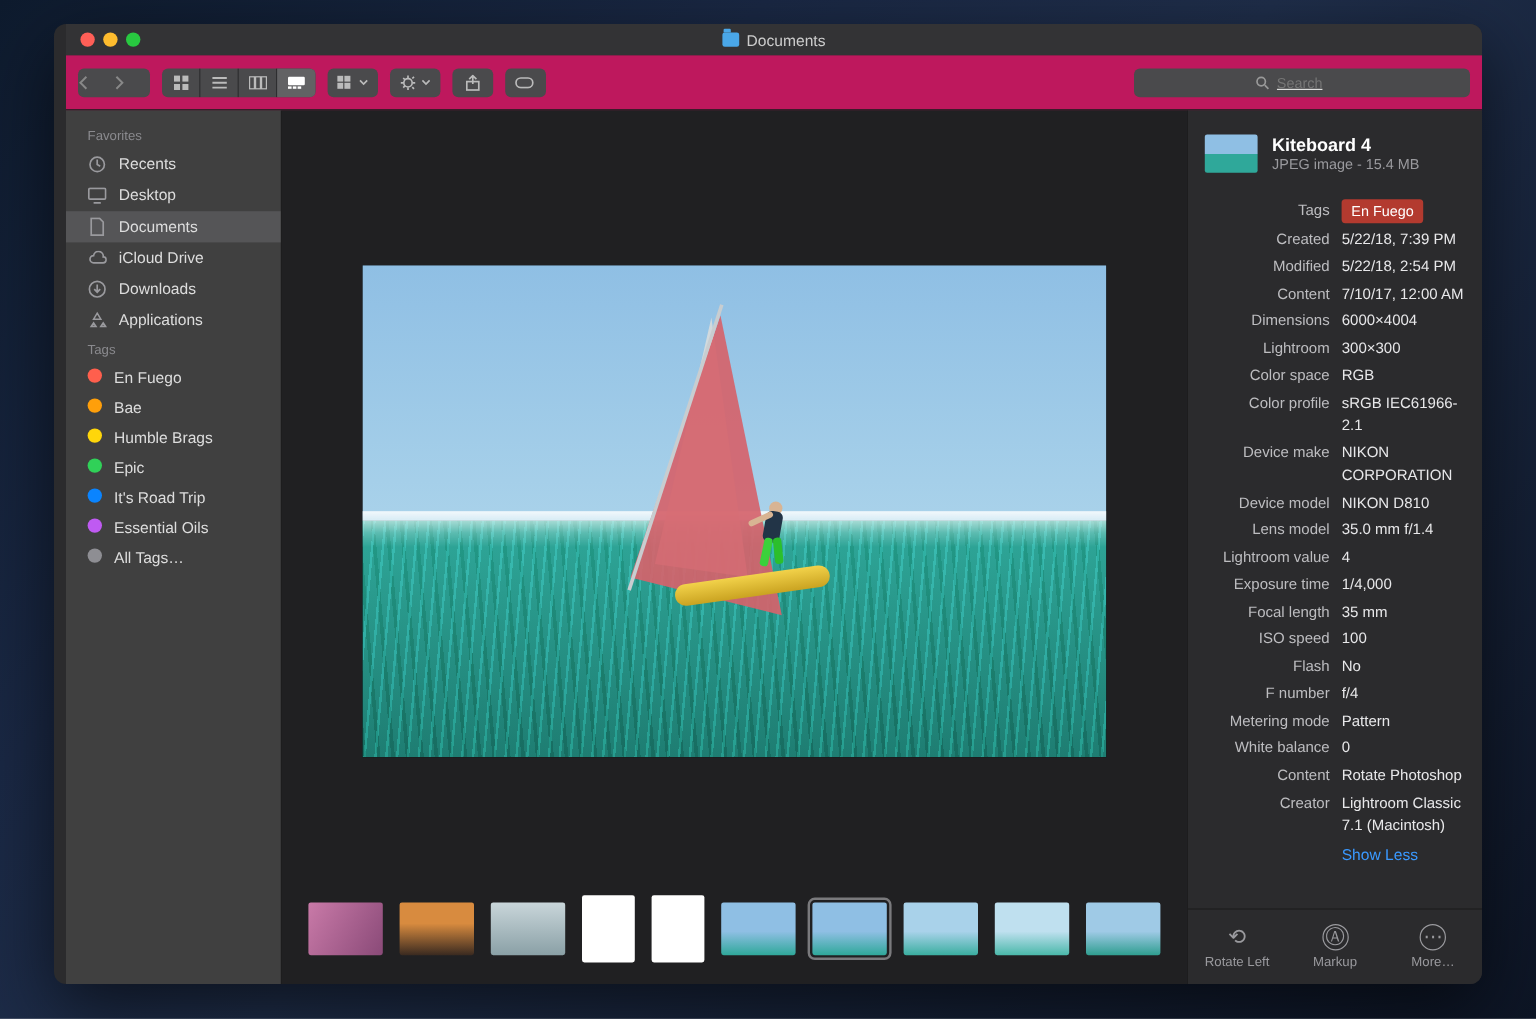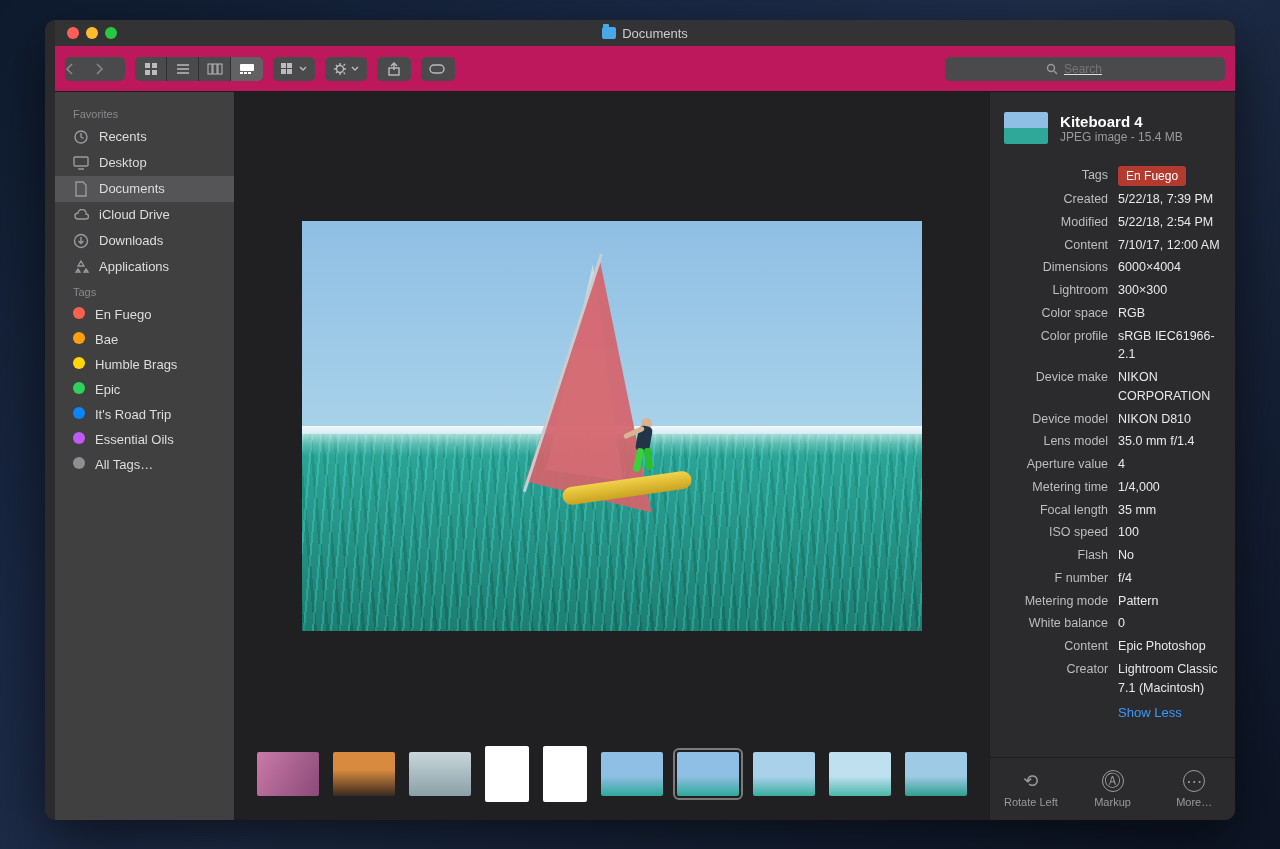--- a/index.html
+++ b/index.html
@@ -418,25 +418,25 @@
           </div>
           <div class="insp-row">
             <div class="insp-label">Device model</div>
             <div class="insp-value">NIKON D810</div>
           </div>
           <div class="insp-row">
             <div class="insp-label">Lens model</div>
             <div class="insp-value">35.0 mm f/1.4</div>
           </div>
           <div class="insp-row">
-            <div class="insp-label">Aperture value</div>
+            <div class="insp-label">Lightroom value</div>
             <div class="insp-value">4</div>
           </div>
           <div class="insp-row">
-            <div class="insp-label">Metering time</div>
+            <div class="insp-label">Exposure time</div>
             <div class="insp-value">1/4,000</div>
           </div>
           <div class="insp-row">
             <div class="insp-label">Focal length</div>
             <div class="insp-value">35 mm</div>
           </div>
           <div class="insp-row">
             <div class="insp-label">ISO speed</div>
             <div class="insp-value">100</div>
           </div>
@@ -451,21 +451,21 @@
           <div class="insp-row">
             <div class="insp-label">Metering mode</div>
             <div class="insp-value">Pattern</div>
           </div>
           <div class="insp-row">
             <div class="insp-label">White balance</div>
             <div class="insp-value">0</div>
           </div>
           <div class="insp-row">
             <div class="insp-label">Content</div>
-            <div class="insp-value">Epic Photoshop</div>
+            <div class="insp-value">Rotate Photoshop</div>
           </div>
           <div class="insp-row">
             <div class="insp-label">Creator</div>
             <div class="insp-value">Lightroom Classic 7.1 (Macintosh)</div>
           </div>
           <div class="showless">Show Less</div>
         </div>
       <div class="insp-actions" id="actions">
           <div class="act">
             <span class="aicon rot">⟲</span>

